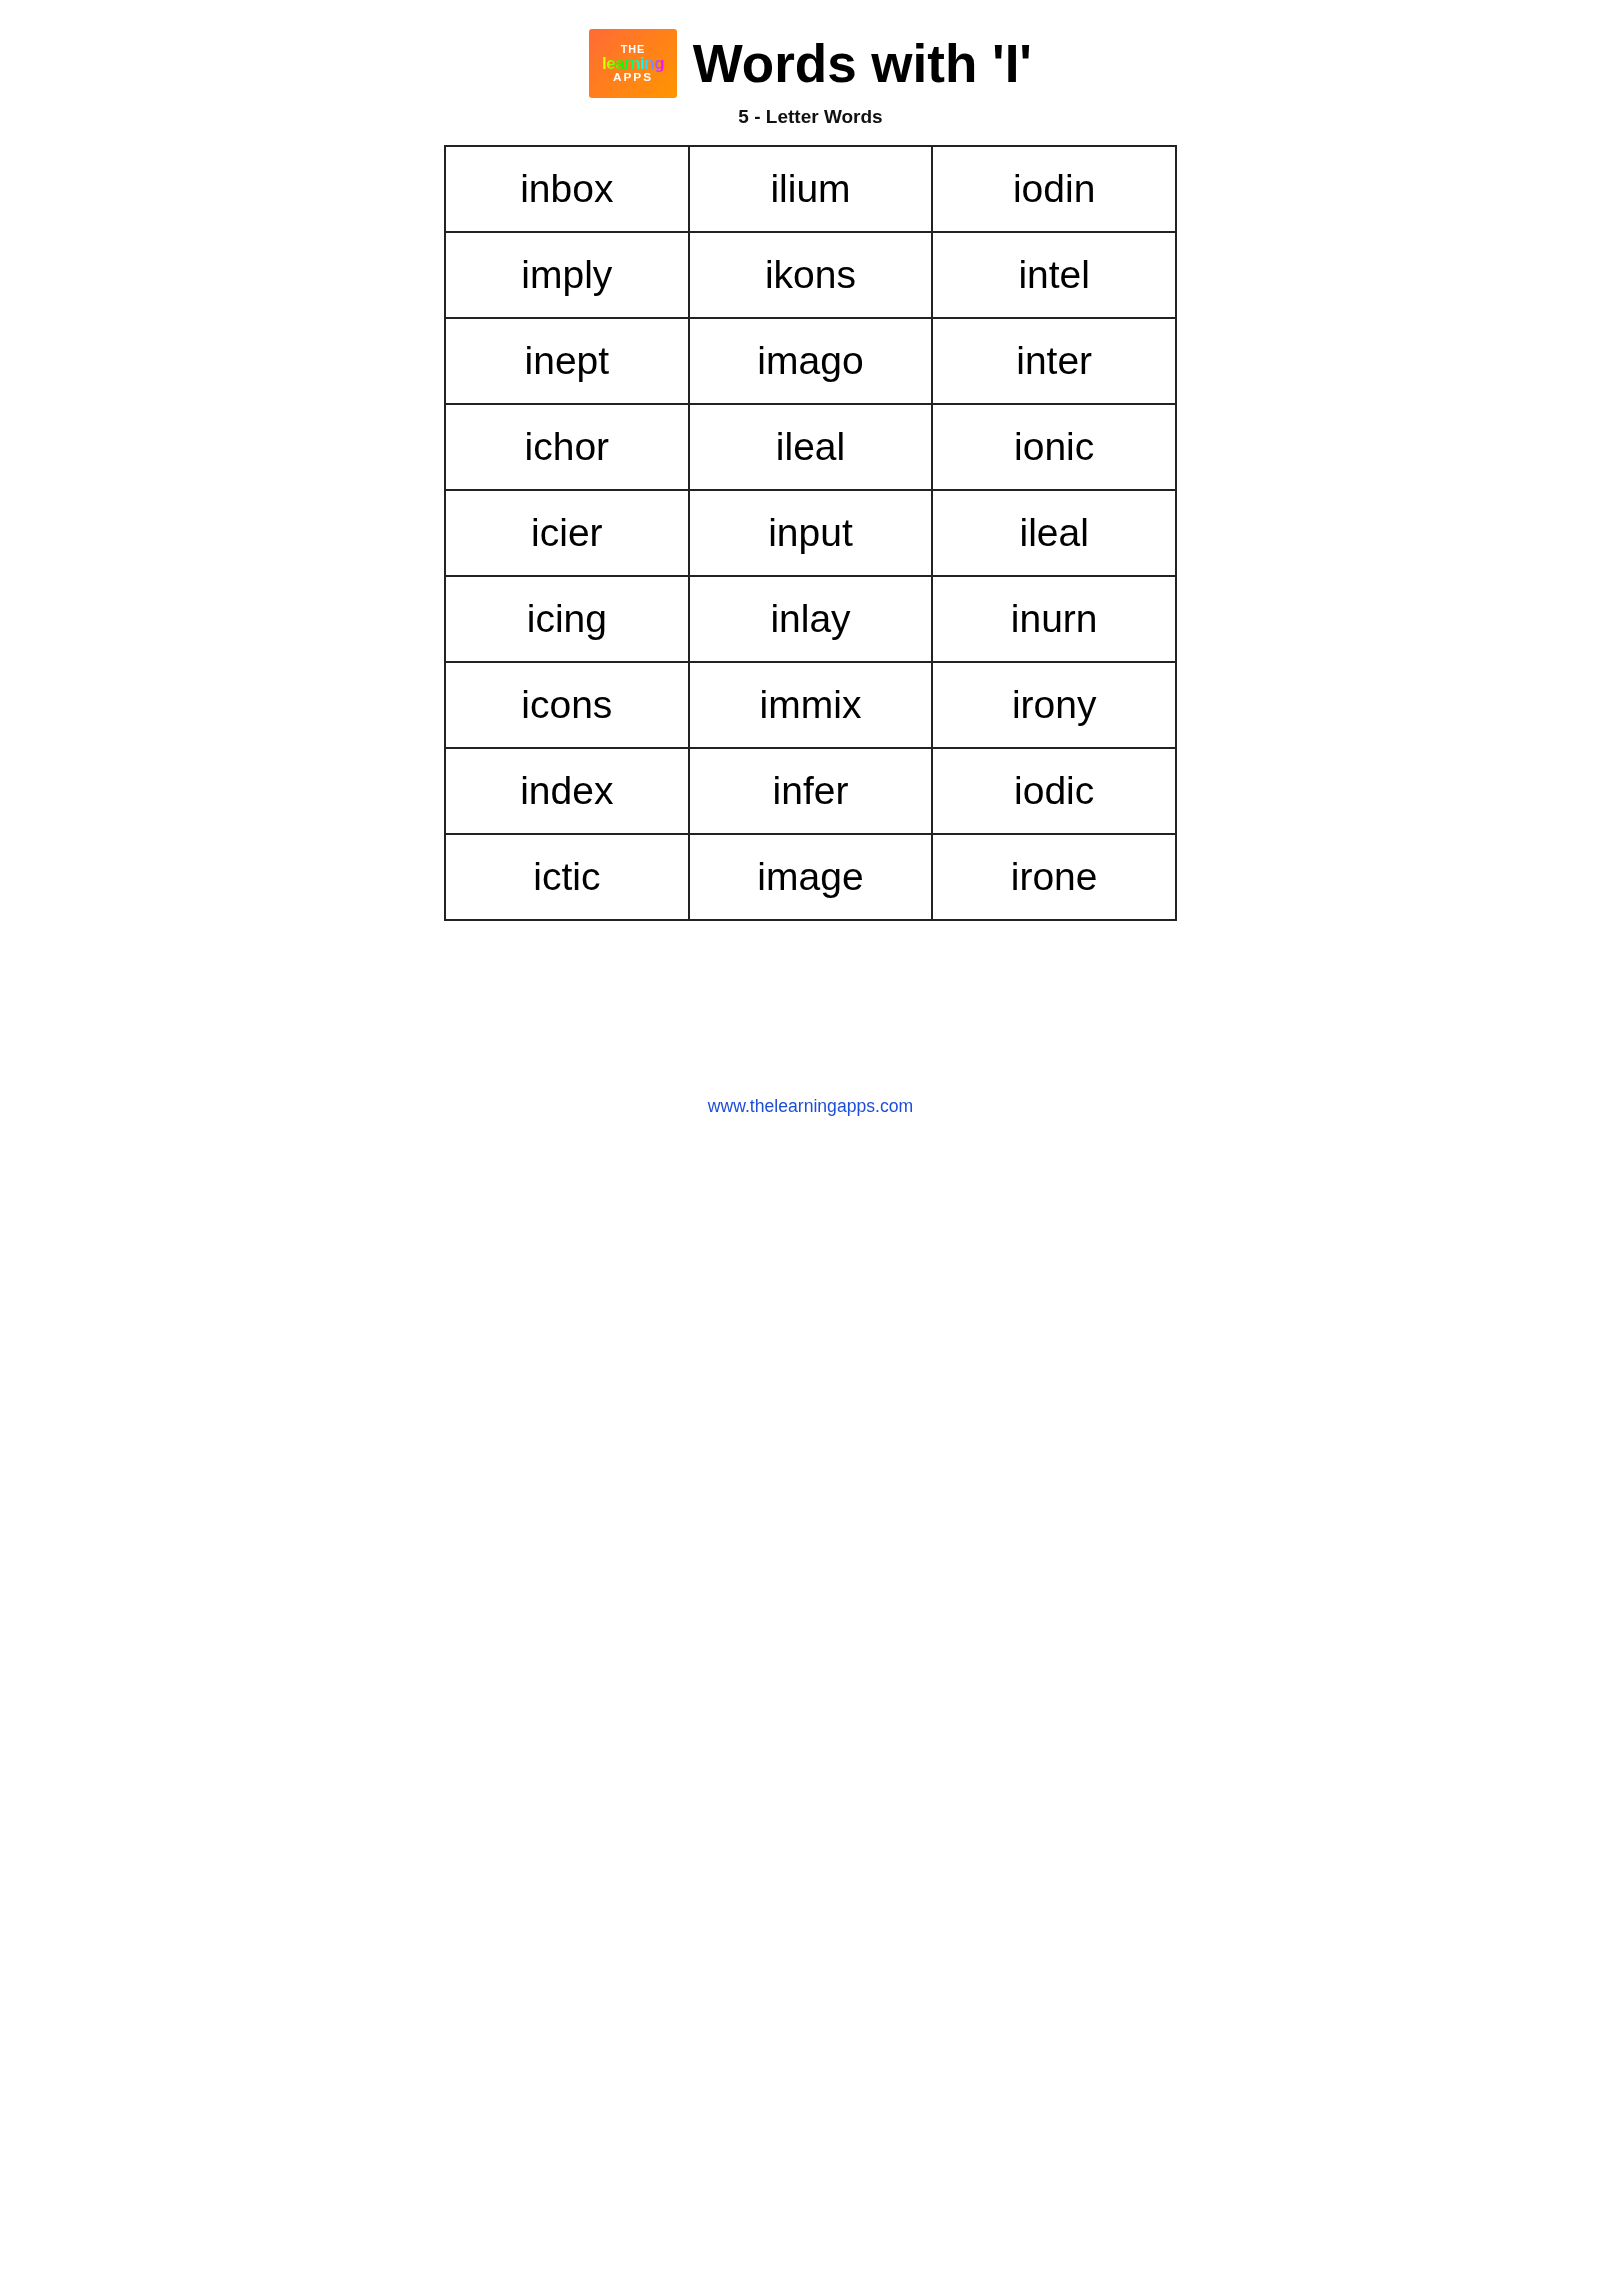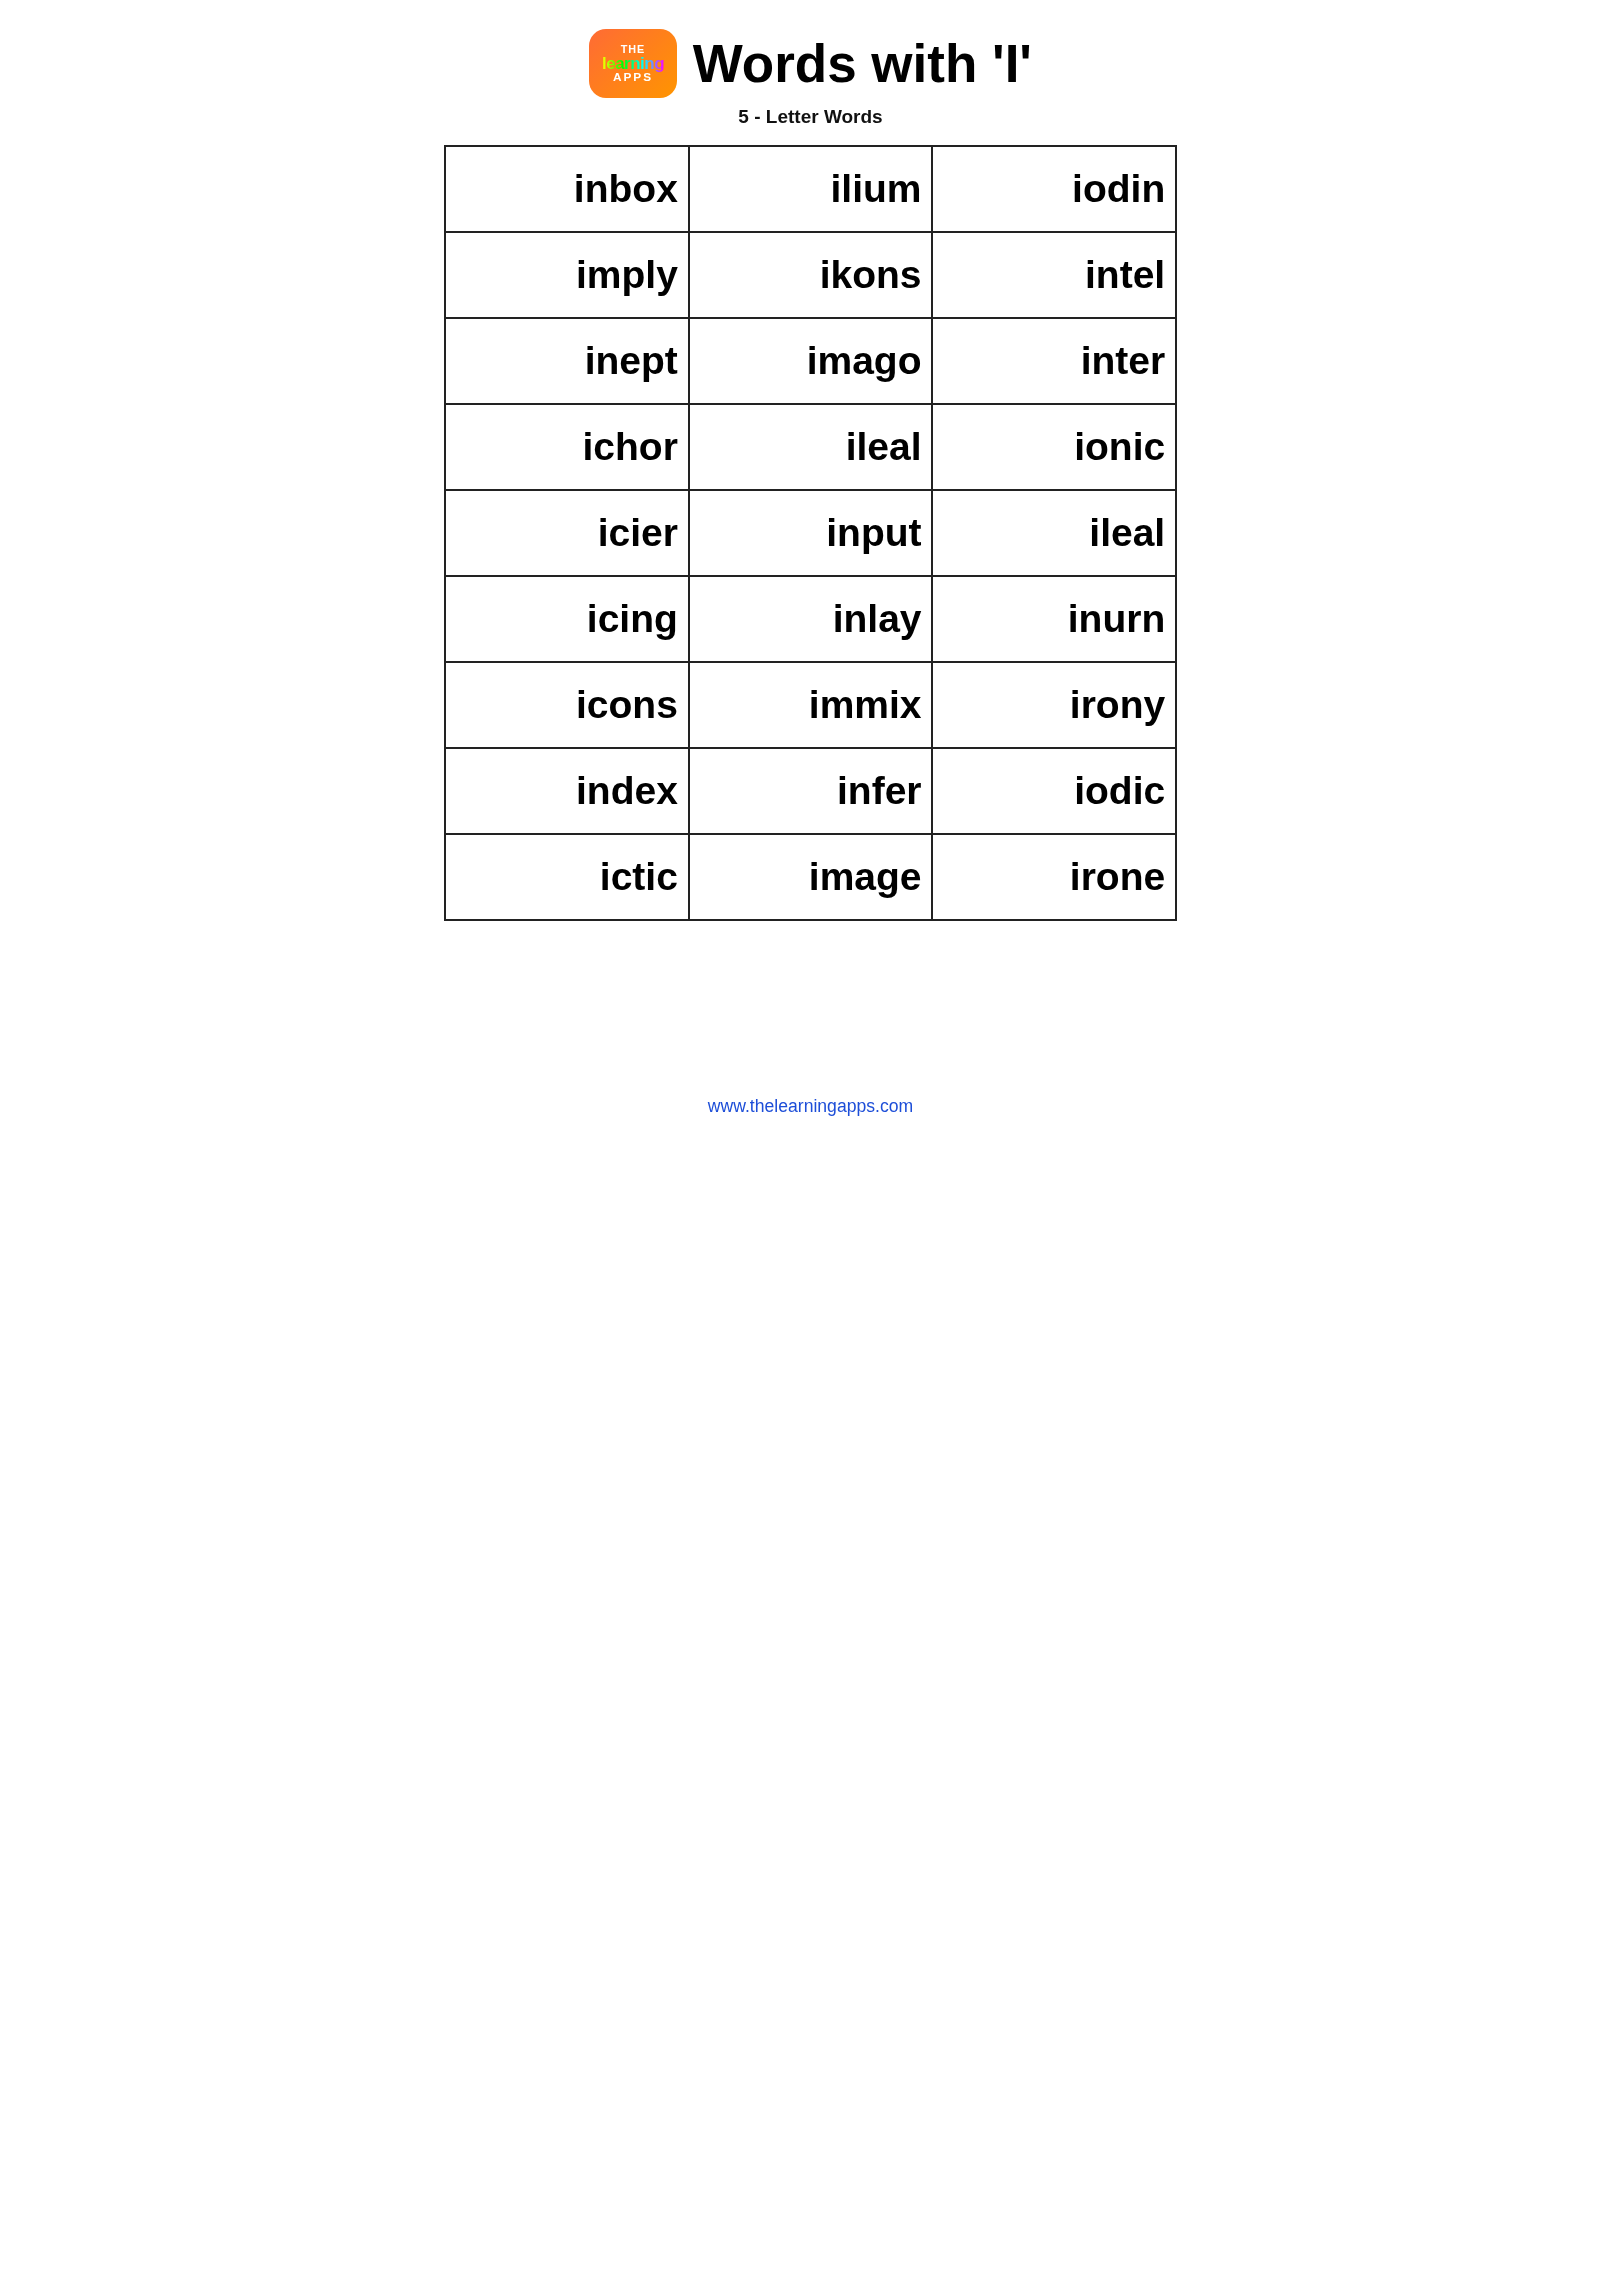--- a/index.html
+++ b/index.html
@@ -43,21 +43,21 @@
       height: 69px;
       position: relative;
       flex-shrink: 0;
     }
 
     
     .logo-inner {
       width: 88px;
       height: 69px;
       background: linear-gradient(135deg, #ff6b35, #ff9500);
-      border-radius: 17px;
+      border-radius: 3px;
       display: flex;
       flex-direction: column;
       align-items: center;
       justify-content: center;
       position: relative;
       overflow: hidden;
     }
 
     .logo-text-the {
       font-size: 10.8px;
@@ -105,24 +105,24 @@
     .word-table {
       width: 100%;
       border-collapse: collapse;
       border: 2.5px solid #222;
       margin-bottom: 17.6px;
       position: relative;
     }
 
     .word-table td {
       border: 2px solid #222;
-      text-align: right;
+      text-align: center;
       padding: 13.7px 9.8px;
       font-size: 39px;
-      font-weight: 700;
+      font-weight: 400;
       font-family: Arial Black, Arial, sans-serif;
       color: #000;
       width: 33.33%;
       height: 86px;
       vertical-align: middle;
       position: relative;
     }
 
     .footer-url {
       font-size: 17.6px;

